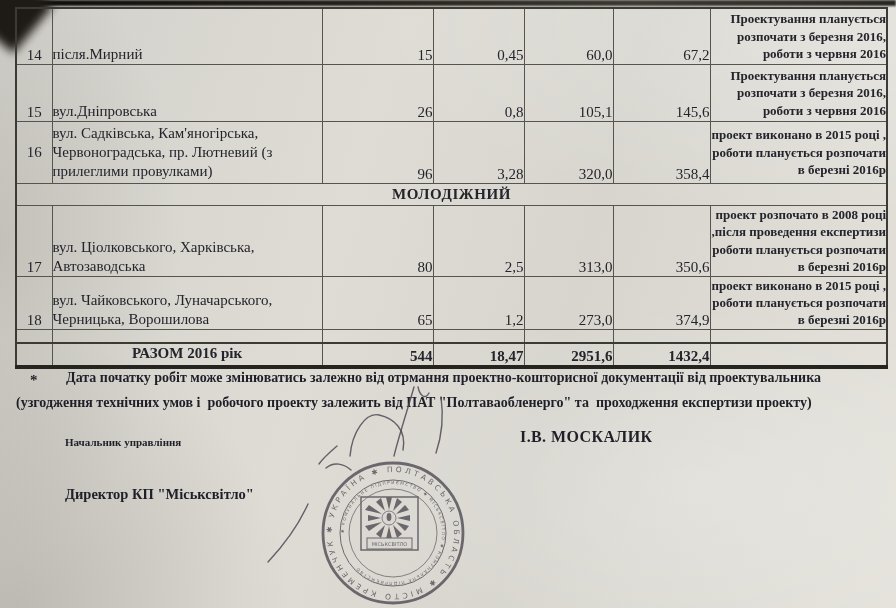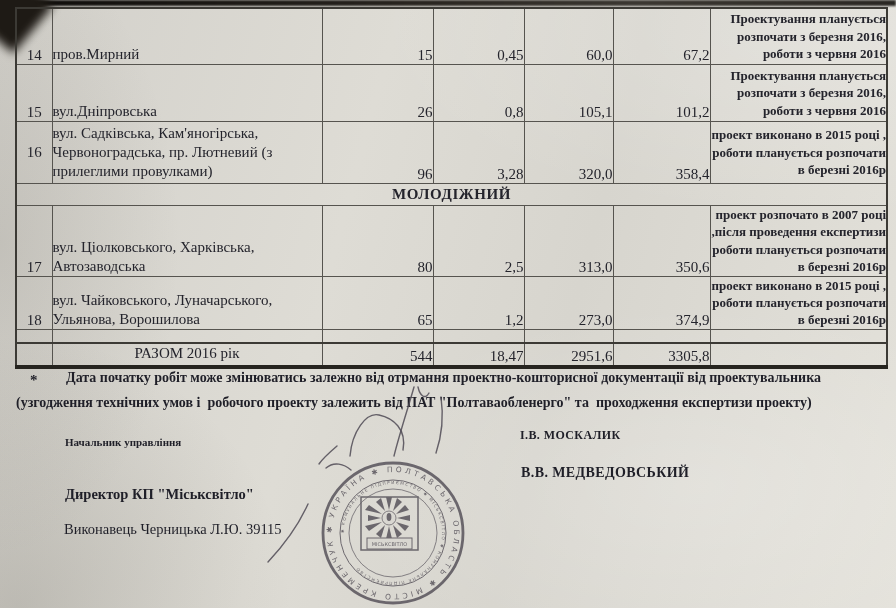--- a/index.html
+++ b/index.html
@@ -33,35 +33,35 @@
   table.doc { border:2px solid #3c3a35; border-bottom:4px solid #26241f; }
   td.c-num   { text-align:center; vertical-align:bottom; font-size:15px; padding-bottom:2px; }
   td.c-num.mid { vertical-align:middle; }
   td.c-street{ text-align:left; vertical-align:bottom; font-size:15px; line-height:1.25;
                padding:2px 4px 3px 5px; }
   td.c-val   { text-align:right; vertical-align:bottom; font-size:15px; padding:0 6px 2px 0; }
   td.c-note  { text-align:right; vertical-align:middle; font-size:13px; line-height:1.34;
                padding:2px 5px; font-weight:600; }
   tr.sec td  { text-align:center; vertical-align:middle; font-weight:bold; font-size:15px;
                letter-spacing:0.6px;margin-left:8px; }
-  tr.total td{ font-weight:normal; border-top:2px solid #3c3a35; }
+  tr.total td{ font-weight:bold; border-top:2px solid #3c3a35; }
   tr.total td.c-street { text-align:center; vertical-align:middle; font-size:15px; padding-bottom:1px;}
   tr.total td.c-val { font-size:15px; }
   .r14 td { height:55px; } .r15 td { height:56px; } .r16 td { height:61px; }
   .s1 td  { height:21px; } .r17 td { height:63px; } .s2 td  { height:22px; }
   .r18 td { height:46px; } .thin td{ height:12px; } .total td{ height:20px; }
   .footnote { position:absolute; left:0; top:370px; width:896px; font-weight:bold;
               font-size:14px; color:#1f1f28; }
   .fn-marker { position:absolute; left:30px; top:2px; font-size:15px; }
   .fn-l1 { position:absolute; left:66px; top:0; white-space:pre; }
   .fn-l2 { position:absolute; left:16px; top:25px; white-space:pre; }
   .sig { position:absolute; color:#1f1f28; white-space:nowrap; }
   .sig.bold { font-weight:bold; }
   #role1 { left:65px;  top:436px; font-size:11px; }
-  #name1 { left:520px; top:428px; font-size:12px; letter-spacing:0.4px; }
+  #name1 { left:520px; top:428px; font-size:16px; letter-spacing:0.4px; }
   #role2 { left:65px;  top:486px; font-size:14.5px; font-weight:600; }
   #name2 { left:521px; top:465px; font-size:14px; letter-spacing:0.4px; }
   #execl { left:64px;  top:521px; font-size:14.5px; }
   svg.overlay { position:absolute; left:0; top:0; pointer-events:none; }
   .stamp-g { opacity:0.75; filter:blur(0.3px); }
   .stamp-g text { font-family:"DejaVu Sans","Liberation Sans",sans-serif; fill:#46414b; }
   .sig-g path { stroke:#4f4a55; stroke-width:1.4; fill:none; opacity:0.85; stroke-linecap:round; }
 </style>
 </head>
 <body>
@@ -76,34 +76,34 @@
         <col style="width:270px">
         <col style="width:111px">
       <col style="width:91px">
         <col style="width:89px">
         <col style="width:97px">
         <col style="width:177px">
     </colgroup>
     <tbody>
       <tr class="r14">
         <td class="c-num">14</td>
-        <td class="c-street">пров.Мирний</td>
+        <td class="c-street">після.Мирний</td>
         <td class="c-val">15</td>
         <td class="c-val">0,45</td>
         <td class="c-val">60,0</td>
         <td class="c-val">67,2</td>
         <td class="c-note">Проектування планується розпочати з березня 2016, роботи з червня 2016</td>
       </tr>
       <tr class="r15">
         <td class="c-num">15</td>
         <td class="c-street">вул.Дніпровська</td>
         <td class="c-val">26</td>
         <td class="c-val">0,8</td>
         <td class="c-val">105,1</td>
-        <td class="c-val">101,2</td>
+        <td class="c-val">145,6</td>
         <td class="c-note">Проектування планується розпочати з березня 2016, роботи з червня 2016</td>
       </tr>
       <tr class="r16">
         <td class="c-num mid">16</td>
         <td class="c-street" style="vertical-align:middle">вул. Садківська, Кам'яногірська, Червоноградська, пр. Лютневий (з прилеглими провулками)</td>
         <td class="c-val">96</td>
         <td class="c-val">3,28</td>
         <td class="c-val">320,0</td>
         <td class="c-val">358,4</td>
         <td class="c-note">проект виконано в 2015 році , роботи планується розпочати в березні 2016р</td>
@@ -111,25 +111,25 @@
       <tr class="sec s1">
         <td colspan="7">МОЛОДІЖНИЙ</td>
       </tr>
       <tr class="r17">
         <td class="c-num">17</td>
         <td class="c-street">вул. Ціолковського, Харківська, Автозаводська</td>
         <td class="c-val">80</td>
         <td class="c-val">2,5</td>
         <td class="c-val">313,0</td>
         <td class="c-val">350,6</td>
-        <td class="c-note">проект розпочато в 2007 році ,після проведення експертизи роботи планується розпочати в березні 2016р</td>
+        <td class="c-note">проект розпочато в 2008 році ,після проведення експертизи роботи планується розпочати в березні 2016р</td>
       </tr>
       <tr class="r18">
         <td class="c-num">18</td>
-        <td class="c-street">вул. Чайковського, Луначарського, Ульянова, Ворошилова</td>
+        <td class="c-street">вул. Чайковського, Луначарського, Черницька, Ворошилова</td>
         <td class="c-val">65</td>
         <td class="c-val">1,2</td>
         <td class="c-val">273,0</td>
         <td class="c-val">374,9</td>
         <td class="c-note">проект виконано в 2015 році , роботи планується розпочати в березні 2016р</td>
       </tr>
       <tr class="thin">
         <td></td>
           <td></td>
         <td></td>
@@ -137,37 +137,35 @@
         <td></td>
           <td></td>
         <td></td>
       </tr>
       <tr class="total">
         <td class="c-num"></td>
         <td class="c-street">РАЗОМ 2016 рік</td>
         <td class="c-val">544</td>
         <td class="c-val">18,47</td>
         <td class="c-val">2951,6</td>
-        <td class="c-val">3305,8</td>
+        <td class="c-val">1432,4</td>
         <td class="c-note"></td>
       </tr>
     </tbody>
   </table>
 
   <div class="footnote">
     <span class="fn-marker">*</span>
     <span class="fn-l1">Дата початку робіт може змінюватись залежно від отрмання проектно-кошторисної документації від проектувальника</span>
     <span class="fn-l2">(узгодження технічних умов і  робочого проекту залежить від ПАТ "Полтаваобленерго" та  проходження експертизи проекту)</span>
   </div>
 
   <div class="sig bold" id="role1">Начальник управління</div>
   <div class="sig bold" id="name1">І.В. МОСКАЛИК</div>
   <div class="sig" id="role2">Директор КП "Міськсвітло"</div>
-  <div class="sig bold" id="name2">В.В. МЕДВЕДОВСЬКИЙ</div>
-  <div class="sig" id="execl">Виконавець Черницька Л.Ю. 39115</div>
 
   <svg class="overlay" width="896" height="608" viewBox="0 0 896 608">
     <g class="stamp-g">
       <circle cx="393" cy="533" r="70" fill="none" stroke="#46414b" stroke-width="2.8"></circle>
       <circle cx="393" cy="533" r="53" fill="none" stroke="#46414b" stroke-width="1"></circle>
       <circle cx="393" cy="533" r="44" fill="none" stroke="#46414b" stroke-width="0.8"></circle>
       <defs>
         <path id="ringPath" d="M 332,533 A 61,61 0 1 1 454,533 A 61,61 0 1 1 332,533" fill="none"></path>
         <path id="ringPath2" d="M 344,533 A 49,49 0 1 1 442,533 A 49,49 0 1 1 344,533" fill="none"></path>
       </defs>

